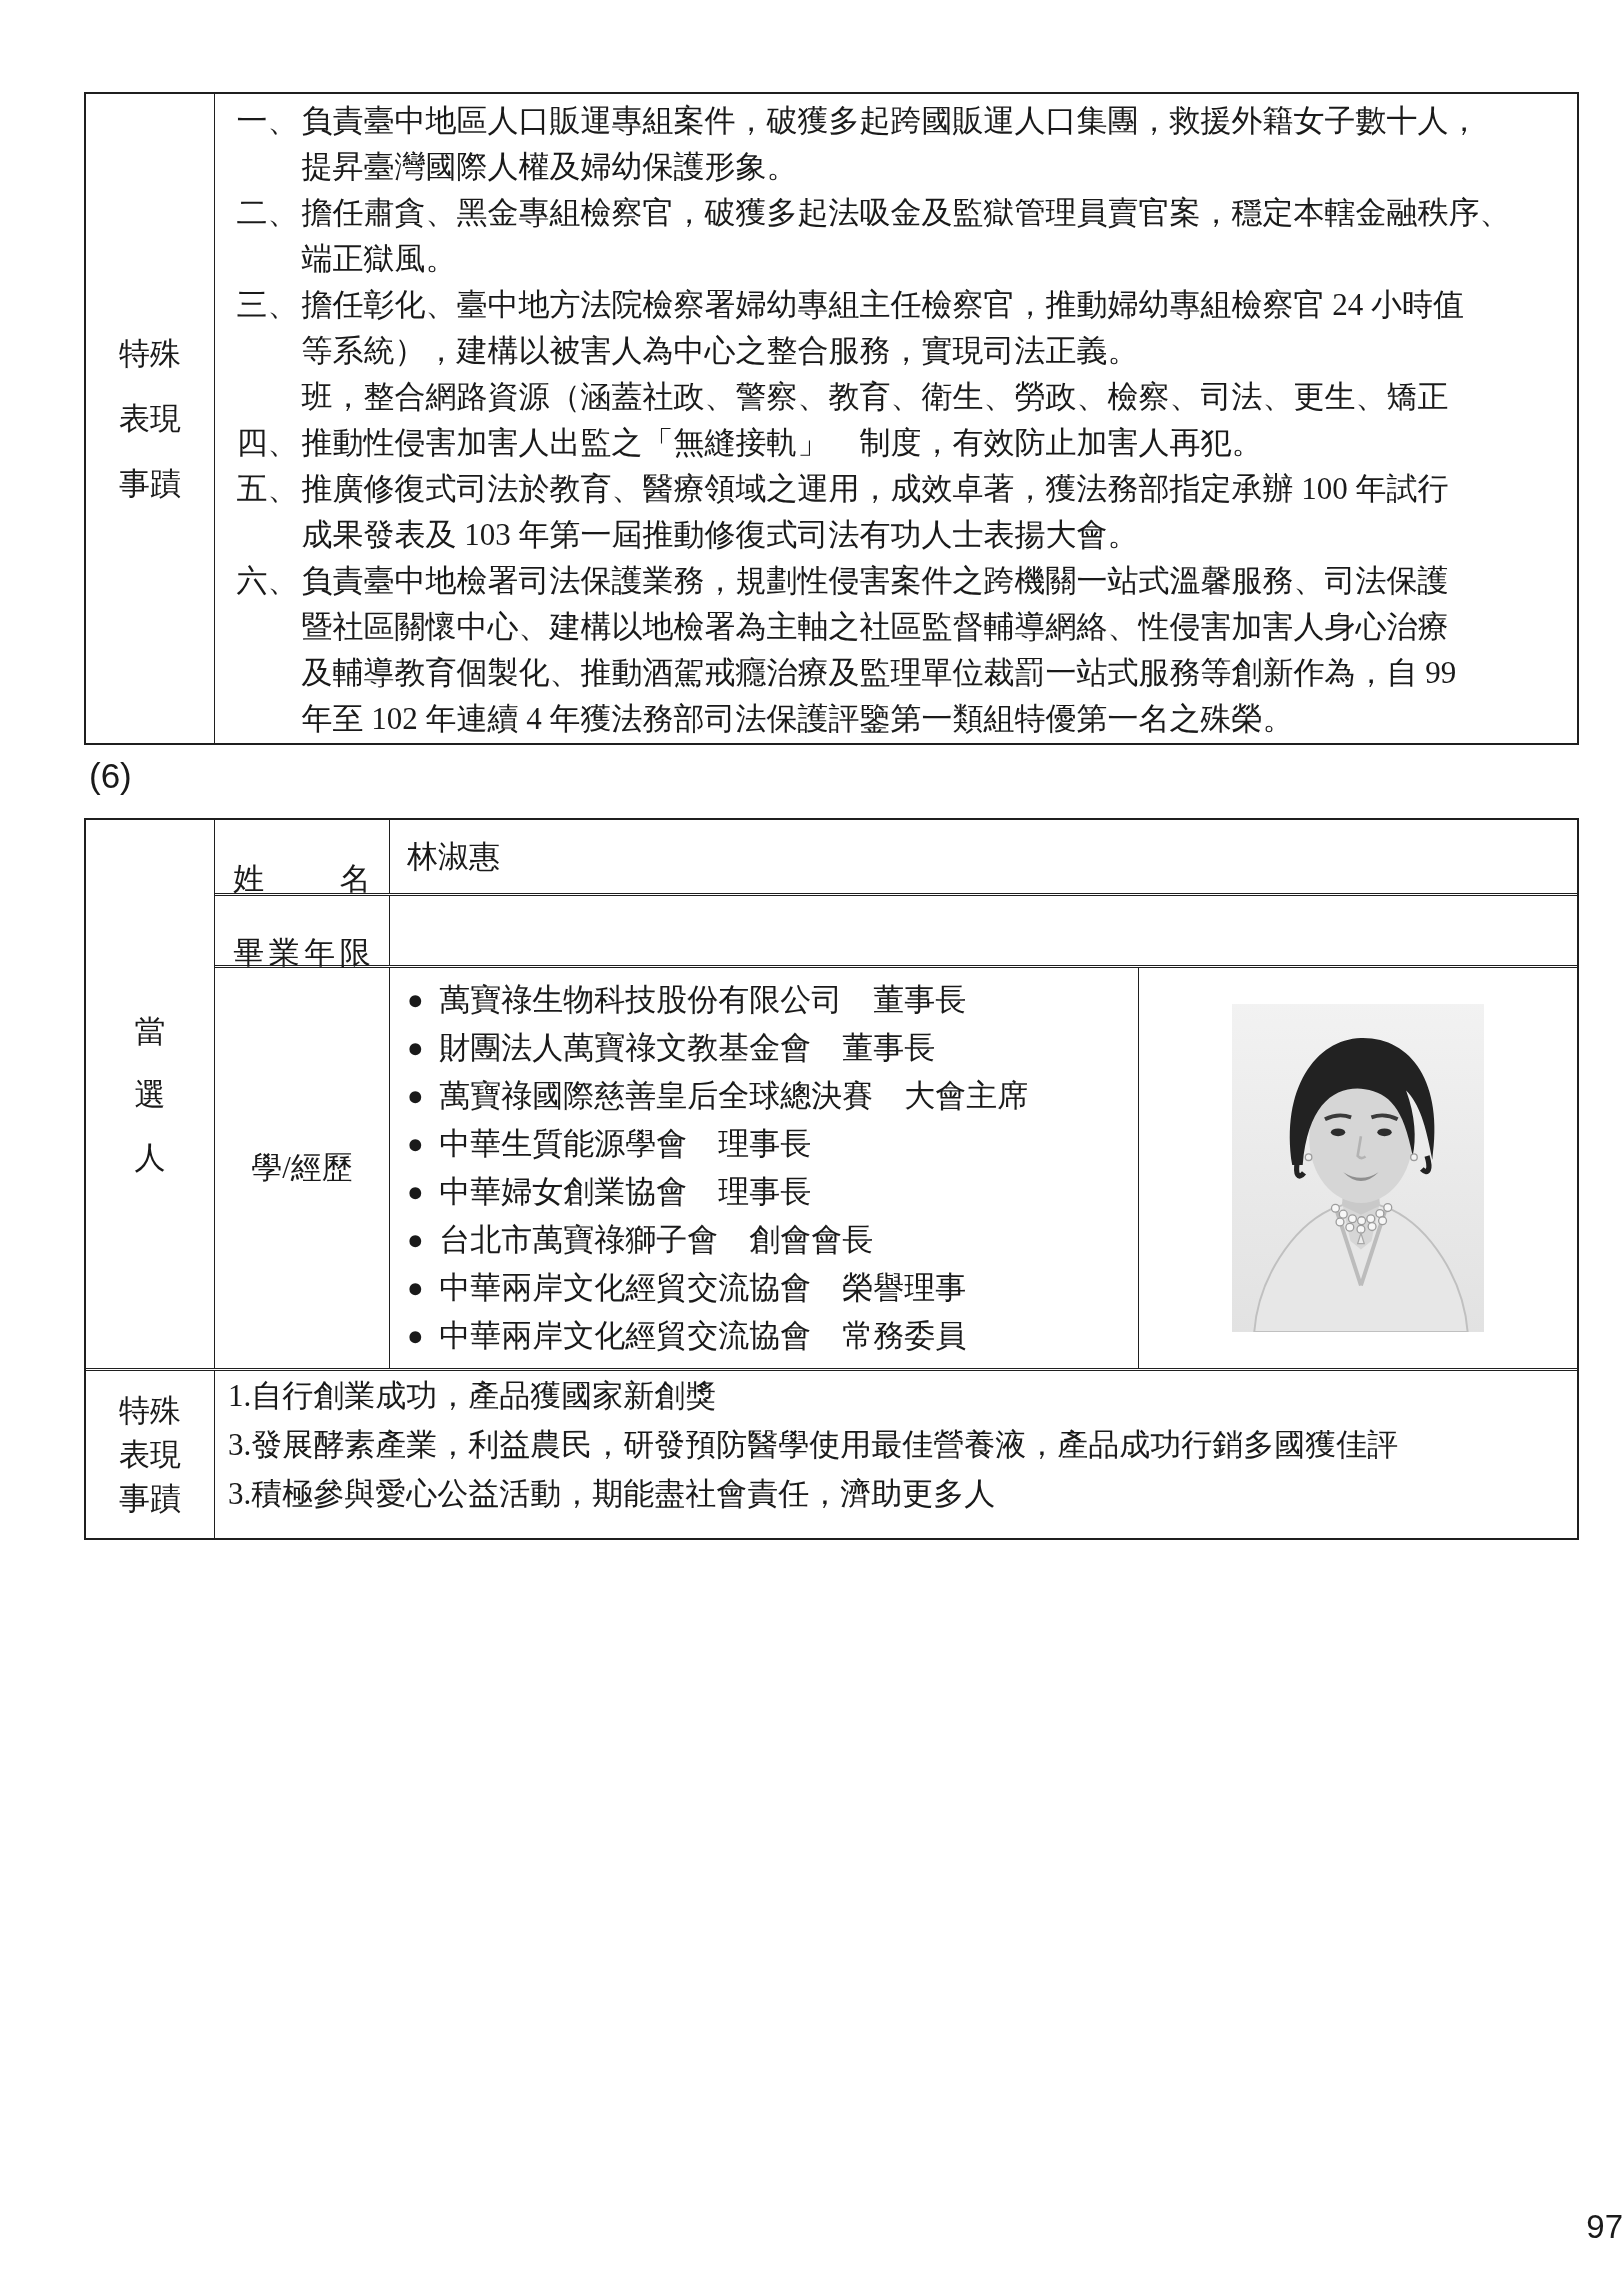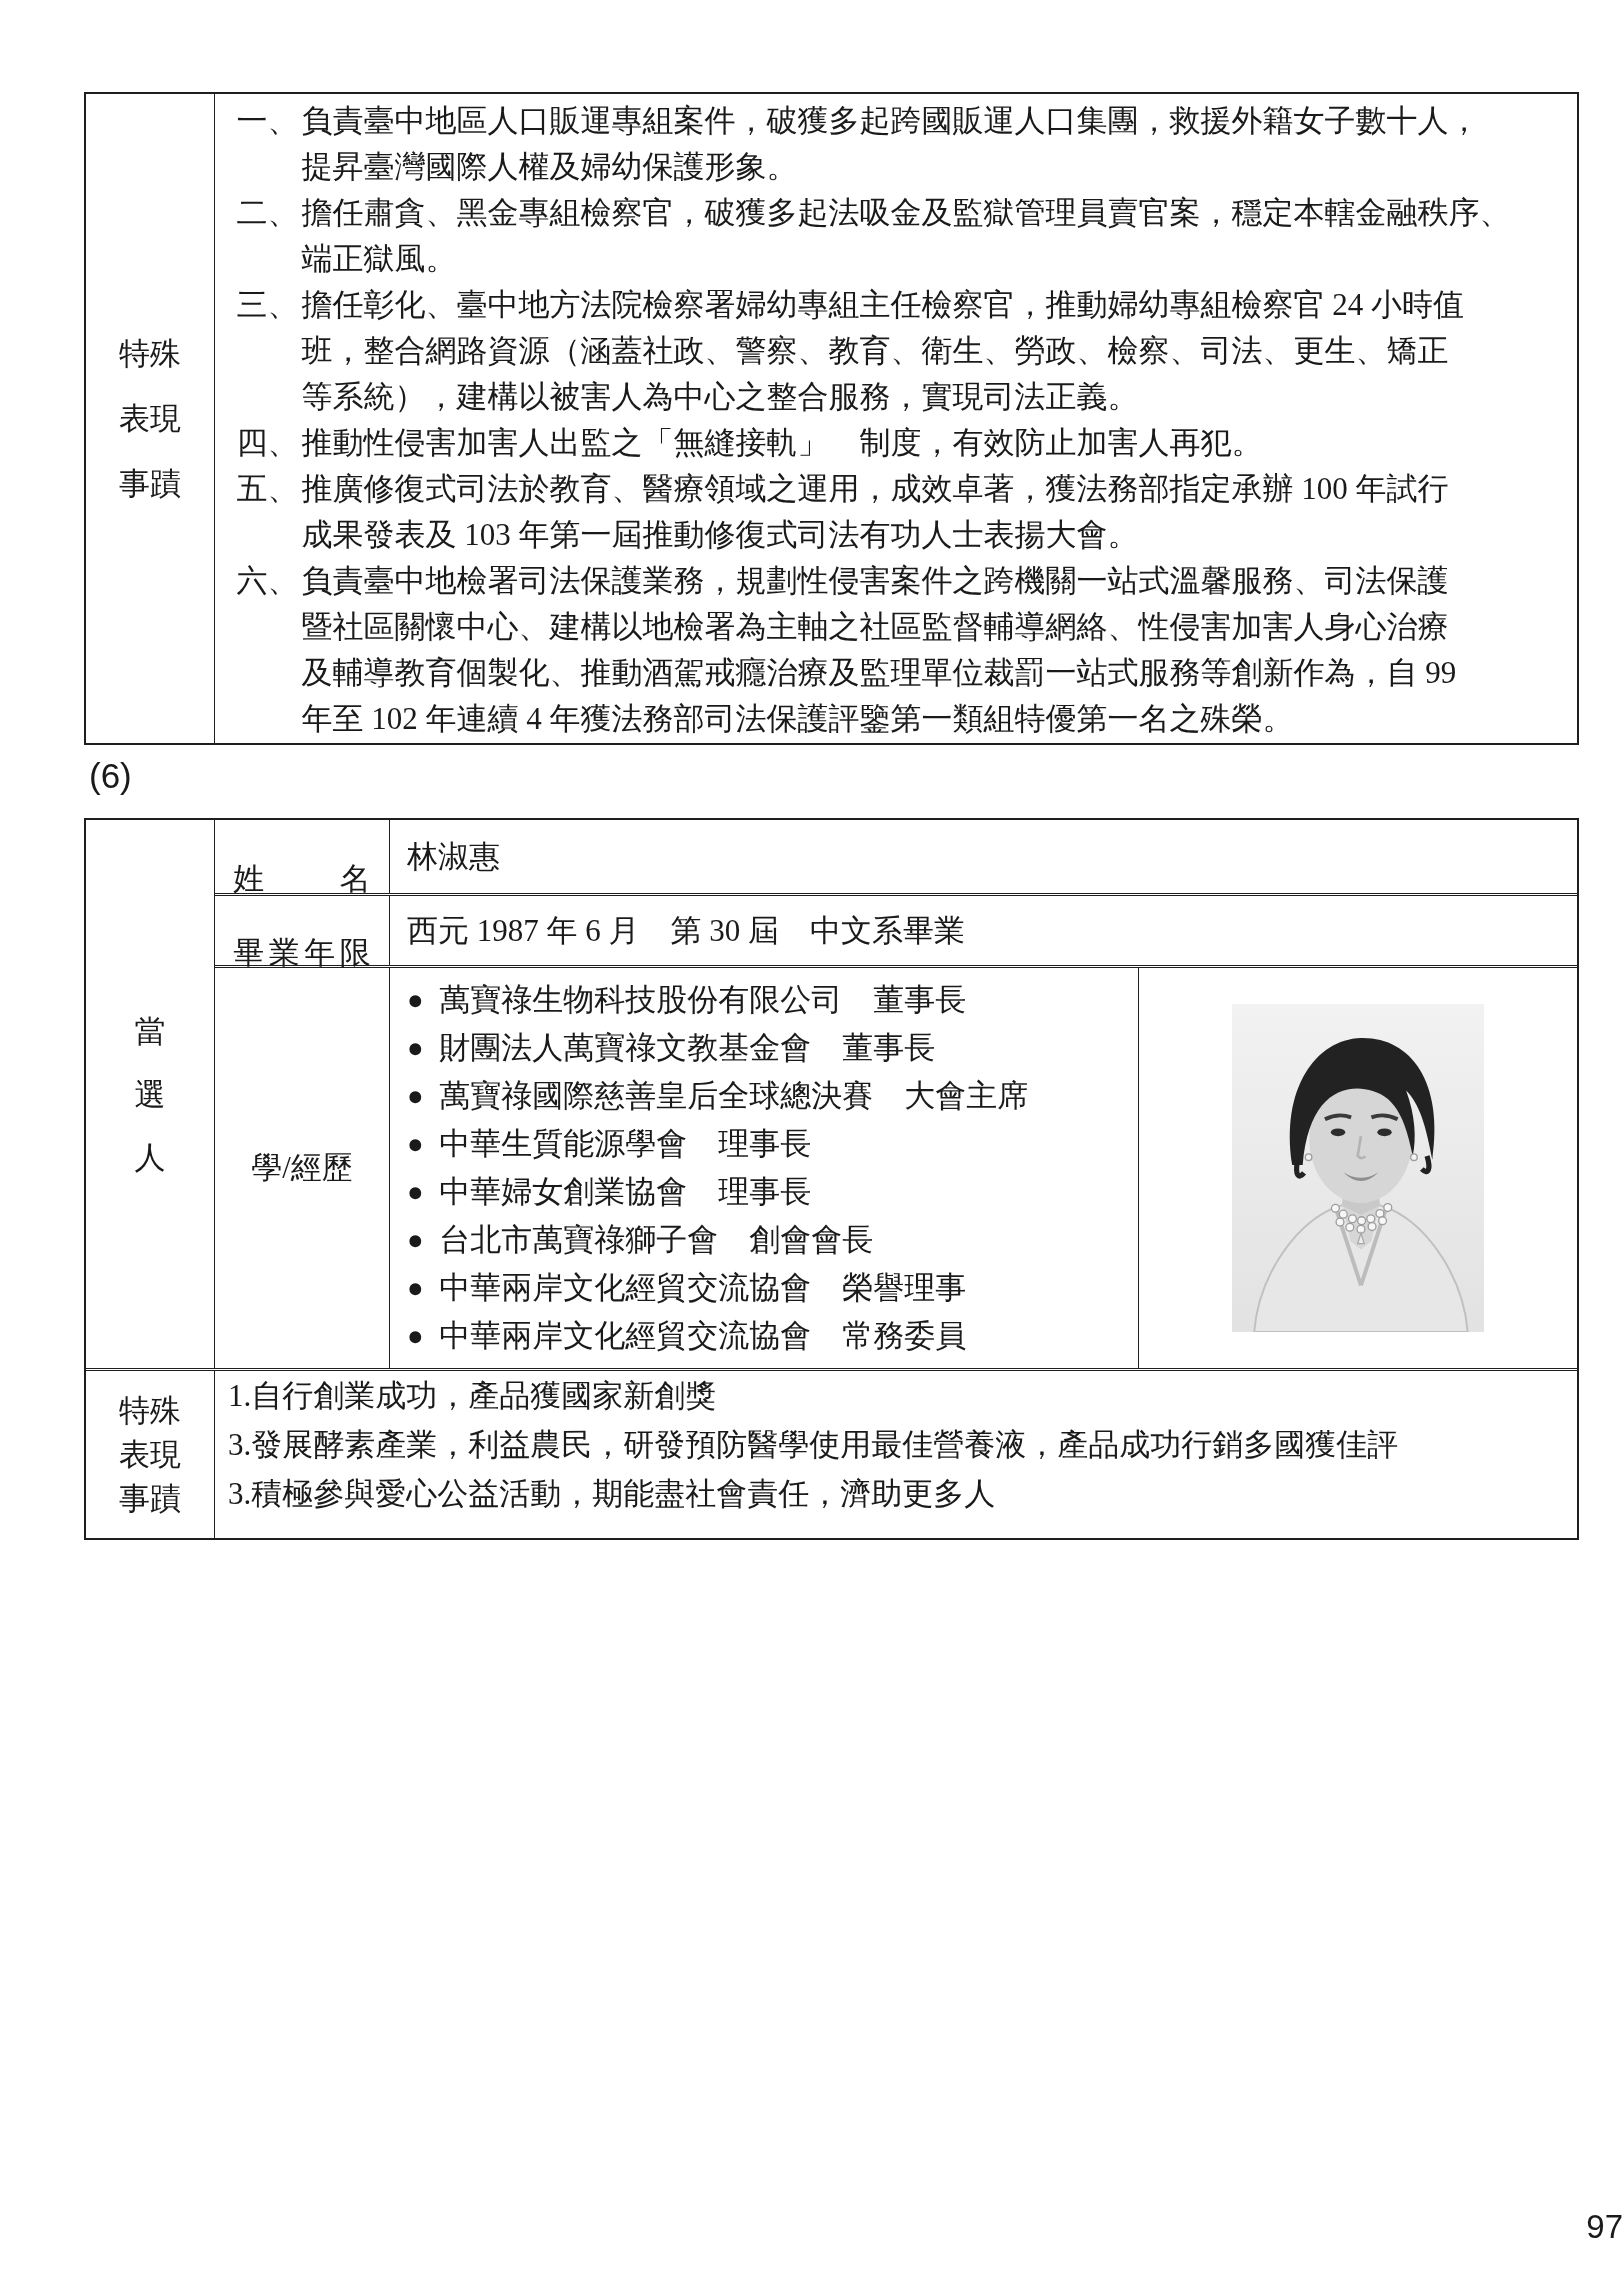--- a/index.html
+++ b/index.html
@@ -62,22 +62,22 @@
       <span>特殊</span>
       <span>表現</span>
       <span>事蹟</span>
     </div>
     <div class="t1-content">
       <div class="t1-line"><span class="num">一、</span><span>負責臺中地區人口販運專組案件，破獲多起跨國販運人口集團，救援外籍女子數十人，</span></div>
       <div class="t1-line cont">提昇臺灣國際人權及婦幼保護形象。</div>
       <div class="t1-line"><span class="num">二、</span><span>擔任肅貪、黑金專組檢察官，破獲多起法吸金及監獄管理員賣官案，穩定本轄金融秩序、</span></div>
       <div class="t1-line cont">端正獄風。</div>
       <div class="t1-line"><span class="num">三、</span><span>擔任彰化、臺中地方法院檢察署婦幼專組主任檢察官，推動婦幼專組檢察官 24 小時值</span></div>
+      <div class="t1-line cont">等系統），建構以被害人為中心之整合服務，實現司法正義。</div>
       <div class="t1-line cont">班，整合網路資源（涵蓋社政、警察、教育、衛生、勞政、檢察、司法、更生、矯正</div>
-      <div class="t1-line cont">等系統），建構以被害人為中心之整合服務，實現司法正義。</div>
       <div class="t1-line"><span class="num">四、</span><span>推動性侵害加害人出監之「無縫接軌」　制度，有效防止加害人再犯。</span></div>
       <div class="t1-line"><span class="num">五、</span><span>推廣修復式司法於教育、醫療領域之運用，成效卓著，獲法務部指定承辦 100 年試行</span></div>
       <div class="t1-line cont">成果發表及 103 年第一屆推動修復式司法有功人士表揚大會。</div>
       <div class="t1-line"><span class="num">六、</span><span>負責臺中地檢署司法保護業務，規劃性侵害案件之跨機關一站式溫馨服務、司法保護</span></div>
       <div class="t1-line cont">暨社區關懷中心、建構以地檢署為主軸之社區監督輔導網絡、性侵害加害人身心治療</div>
       <div class="t1-line cont">及輔導教育個製化、推動酒駕戒癮治療及監理單位裁罰一站式服務等創新作為，自 99</div>
       <div class="t1-line cont">年至 102 年連續 4 年獲法務部司法保護評鑒第一類組特優第一名之殊榮。</div>
     </div>
   </div>
 
@@ -94,21 +94,20 @@
         <div class="t2-row t2-row1">
           <div class="t2-h">
             <div class="t2-h-just">姓名</div>
           </div>
           <div class="t2-val">林淑惠</div>
         </div>
         <div class="t2-row t2-row2">
           <div class="t2-h">
             <div class="t2-h-just">畢業年限</div>
           </div>
-          <div class="t2-val">西元 1987 年 6 月　第 30 屆　中文系畢業</div>
         </div>
         <div class="t2-row t2-row3">
           <div class="t2-h">
             <div class="t2-h-center">學/經歷</div>
           </div>
           <div class="bullets">
             <div class="b-line">
                 <span class="b-dot">●</span>
                 <span>萬寶祿生物科技股份有限公司　董事長</span>
               </div>

